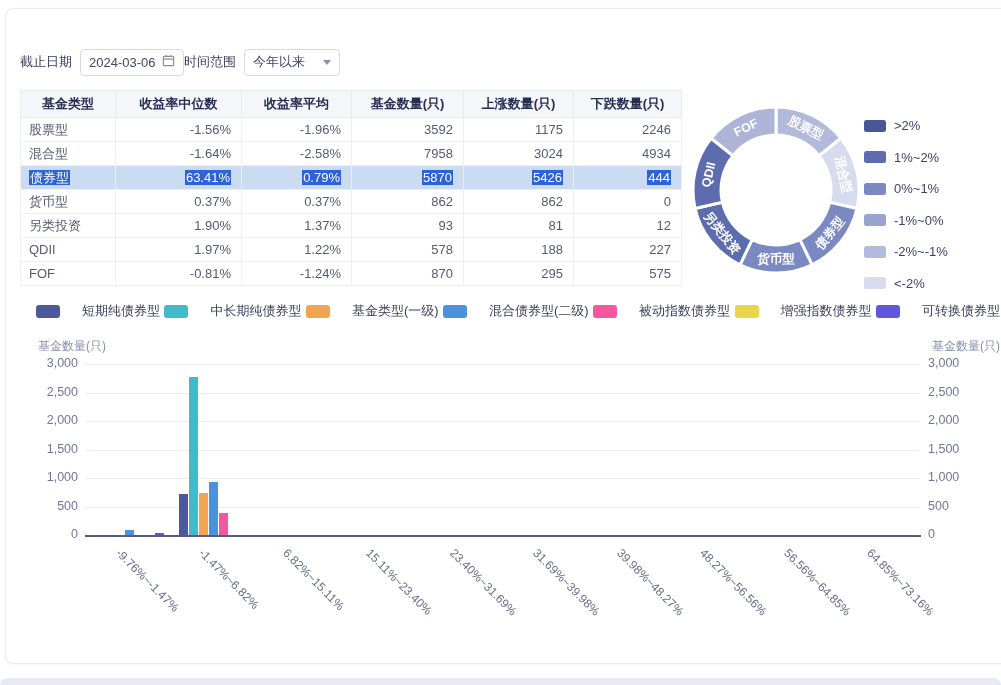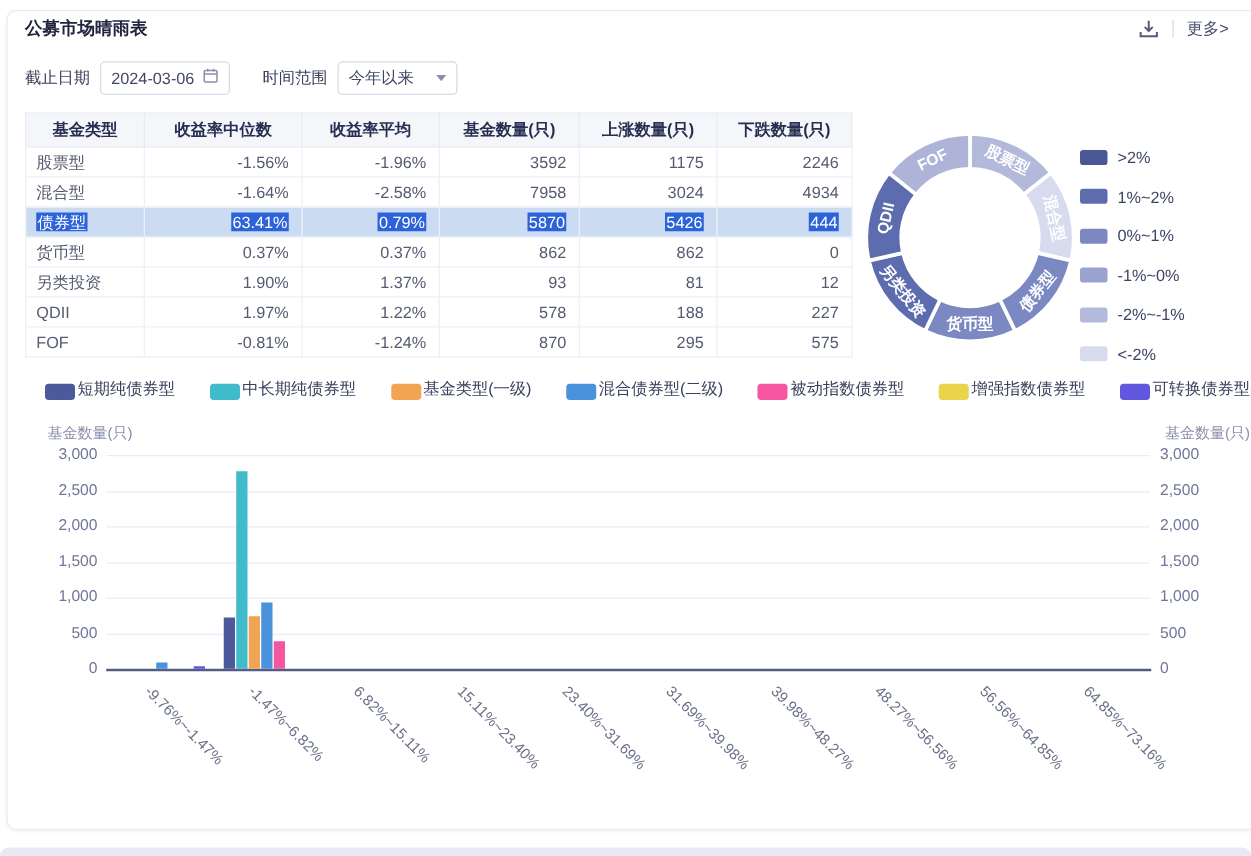--- a/index.html
+++ b/index.html
@@ -15,21 +15,21 @@
   .header-actions { position:absolute; right:6px; top:0; display:flex; align-items:center; gap:10px; }
   .icon-btn { width:18px; height:18px; cursor:pointer; color:#565c7c; }
   .vdiv { width:1px; height:14px; background:#d8dae4; }
   .more-btn { font-size:13px; color:#4a5070; cursor:pointer; }
   
   .filters { position:absolute; left:20px; top:48px; height:28px; display:flex; align-items:center; }
   .filter-label { font-size:13px; color:#3c415c; margin-right:8px; }
   .input-box { display:flex; align-items:center; justify-content:space-between;
     border:1px solid #d6dae6; border-radius:4px; height:27px; background:#fff;
     font-size:13px; color:#414866; padding:0 8px; }
-  .date-box { width:104px; margin-right:26px; }
+  .date-box { width:104px; }
   .select-box { width:96px; }
   .caret { width:0; height:0; border-left:4px solid transparent; border-right:4px solid transparent;
     border-top:5px solid #8a8fa8; }
   .cal-icon { color:#8a8fa8; }
   
   table.fund { position:absolute; left:20px; top:90px; border-collapse:collapse; font-size:13px; }
   table.fund th { background:#f5f6fa; color:#272e52; font-weight:bold; height:27px;
     border:1px solid #e9ebf3; text-align:center; }
   table.fund td { height:24px; border:1px solid #edeff6; color:#555b70; background:#fff; }
   table.fund td.c0 { text-align:left; padding-left:8px; }
@@ -37,21 +37,21 @@
   tr.selected td { background:#cbdcf2; }
   tr.selected td span.sel { background:#2d63d8; color:#fff; padding:0 1px; }
   
   .donut-legend { position:absolute; left:864px; top:118px; display:flex; flex-direction:column; gap:16.5px; }
   .dl-item { display:flex; align-items:center; gap:8px; cursor:pointer; }
   .dl-marker { width:22px; height:12px; border-radius:2.5px; }
   .dl-label { font-size:13px; color:#3e4466; }
   
   .bar-legend { position:absolute; left:36px; top:302px; width:964px; display:flex;
     justify-content:space-between; align-items:center; }
-  .bl-item { display:flex; align-items:flex-end; gap:2px; cursor:pointer; }
+  .bl-item { display:flex; align-items:center; gap:22px; cursor:pointer; }
   .bl-marker { width:24px; height:13px; border-radius:3px; }
   .bl-label { font-size:13px; color:#3a3f5c; }
   
   .axis-name { position:absolute; font-size:12px; color:#8a8fae; }
   .ytick { position:absolute; font-size:12.5px; color:#70769a; width:60px; }
   .ytick.left { text-align:right; }
   .gridline { position:absolute; left:85px; width:835px; height:1px; background:#ececf5; }
   .axisline { position:absolute; left:85px; width:836px; height:2px; background:#565b84; }
   .bar { position:absolute; width:9px; }
   .xlabel { position:absolute; font-size:12px; color:#6b7089; white-space:nowrap;
@@ -59,33 +59,20 @@
   .next-strip { position:absolute; left:0; top:678px; width:1001px; height:7px;
     background:#e9e9f6; border-radius:8px 8px 0 0; }
   svg text { font-family:"Liberation Sans","DejaVu Sans",sans-serif; }
 </style>
 </head>
 <body>
 
 <div id="stage">
   <div class="card"></div>
 
-  <div class="panel-header">
-    <span class="panel-title">公募市场晴雨表</span>
-    <div class="header-actions">
-      <span class="icon-btn">
-        <svg width="18" height="18" viewBox="0 0 18 18" fill="none" stroke="currentColor" stroke-width="1.6">
-          <path d="M9 2.5 V10.5 M5.8 7.5 L9 10.8 L12.2 7.5"></path>
-          <path d="M2.5 11.5 V15 H15.5 V11.5"></path>
-        </svg>
-      </span>
-      <span class="vdiv"></span>
-      <span class="more-btn">更多&gt;</span>
-    </div>
-  </div>
 
   <div class="filters">
     <span class="filter-label">截止日期</span>
     <div class="input-box date-box">
       <span>2024-03-06</span>
       <span class="cal-icon">
         <svg width="13" height="13" viewBox="0 0 14 14" fill="none" stroke="currentColor" stroke-width="1.3">
           <rect x="1.5" y="2.5" width="11" height="10" rx="1"></rect>
           <path d="M1.5 5.5 H12.5 M4.5 1 V3.5 M9.5 1 V3.5"></path>
         </svg>

